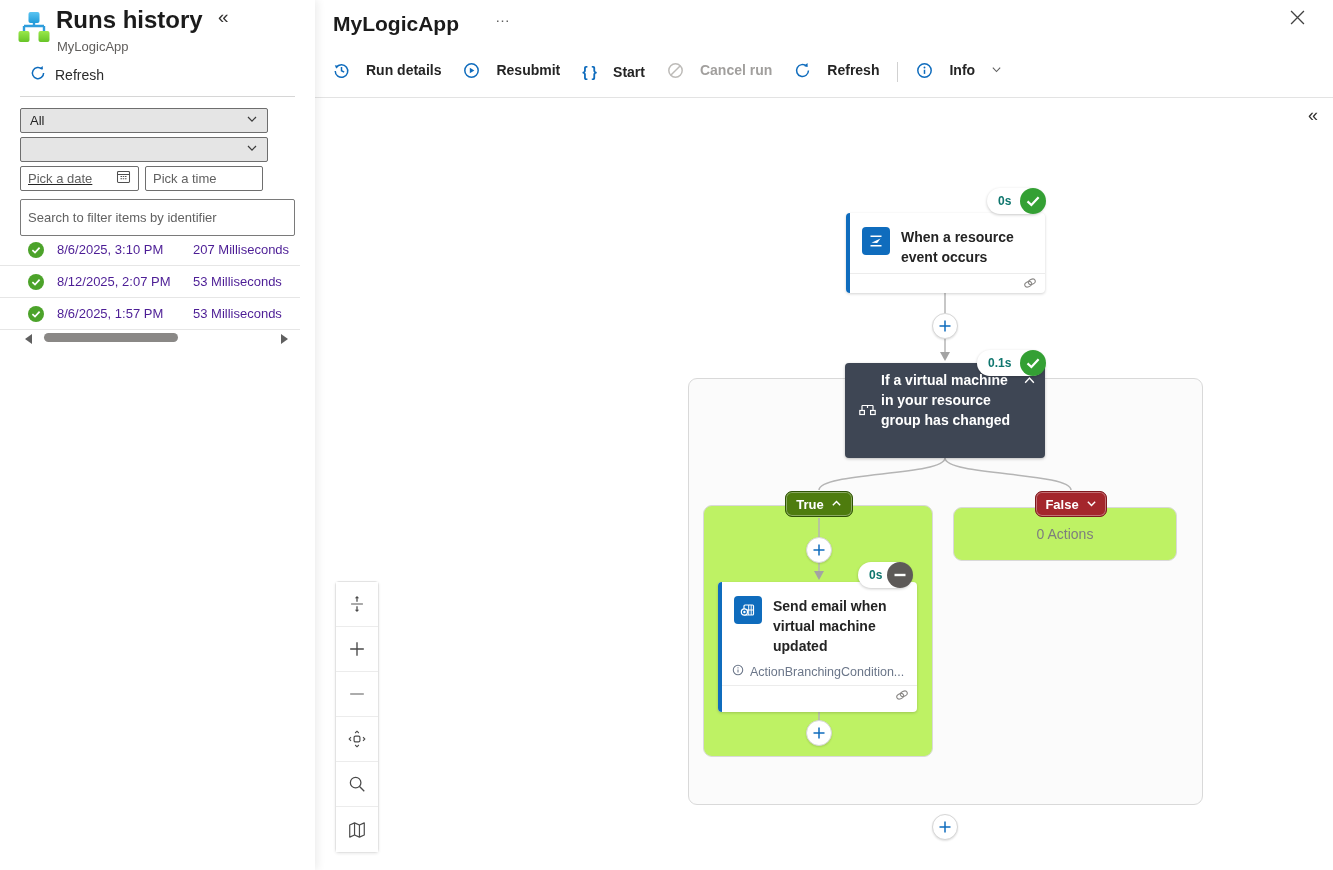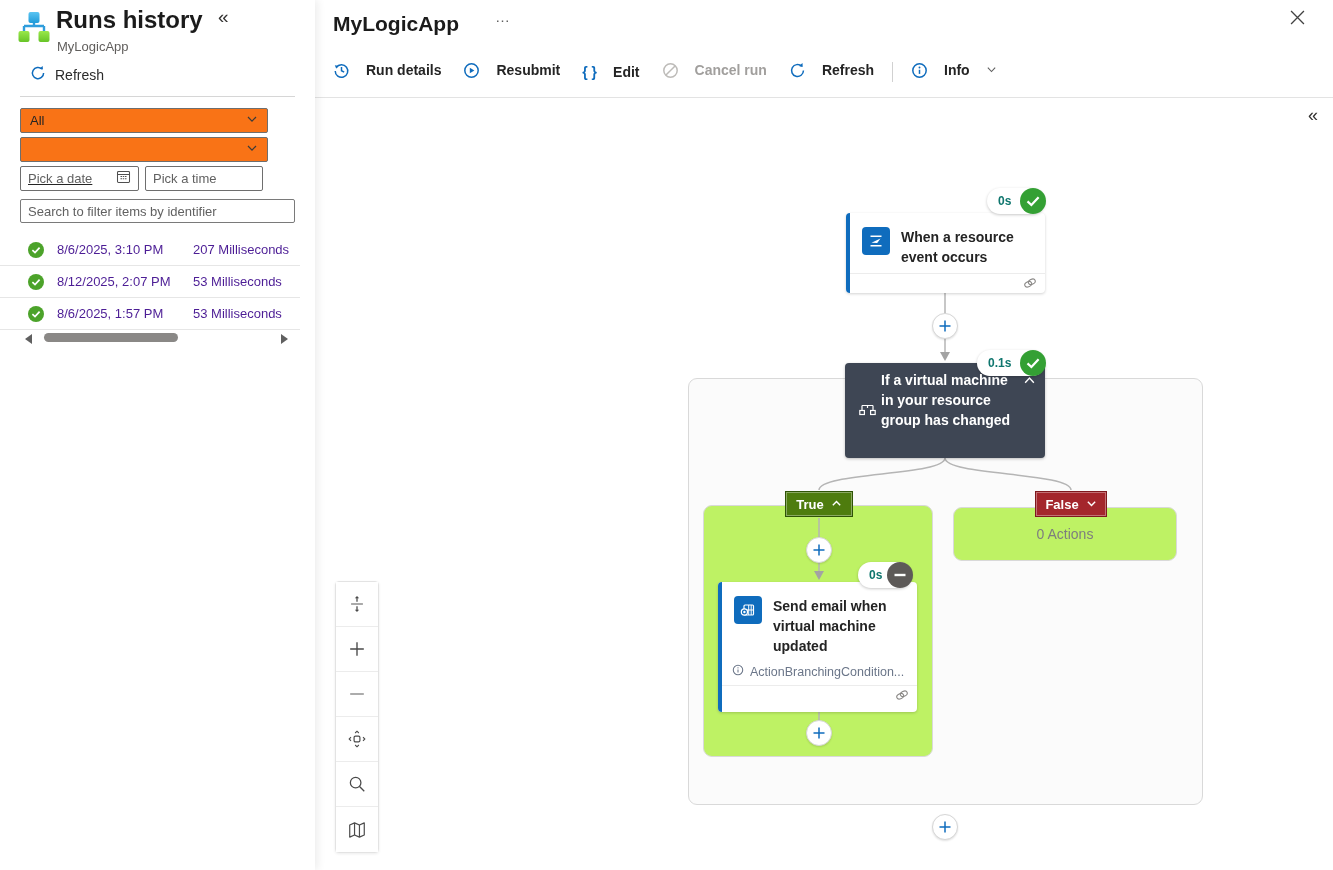--- a/index.html
+++ b/index.html
@@ -12,32 +12,32 @@
     background:#fff; box-shadow:3px 0 8px rgba(0,0,0,.07); z-index:10; }
   .lp-icon { position:absolute; left:16px; top:10px; }
   .lp-title { position:absolute; left:56px; top:6px; font-size:24px; font-weight:700; color:#1b1b1b; }
   .lp-collapse { position:absolute; left:218px; top:6px; font-size:19px; color:#323130; }
   .lp-subtitle { position:absolute; left:57px; top:39px; font-size:13px; color:#605e5c; }
   .lp-refresh { position:absolute; left:30px; top:65px; display:flex; align-items:center; gap:9px;
     font-size:14px; color:#2b2b2b; }
   .lp-divider { position:absolute; left:20px; right:20px; top:96px; height:1px; background:#d6d6d6; }
 
   .dropdown { position:absolute; left:20px; width:248px; height:25px; border:1px solid #6e6e6e;
-    border-radius:2px; background:#f97316; display:flex; align-items:center; justify-content:space-between;
+    border-radius:2px; background:#e5e5e5; display:flex; align-items:center; justify-content:space-between;
     padding:8px 9px; font-size:13px; color:#242424; }
   .dd1 { top:108px; } .dd2 { top:137px; }
 
   .field { position:absolute; height:25px; border:1px solid #6e6e6e; border-radius:2px; background:#fff;
     display:flex; align-items:center; padding:0 7px; }
   .field input { border:none; outline:none; width:100%; font-size:13px; color:#242424;
     font-family:"Liberation Sans", sans-serif; background:transparent; }
   .field input::placeholder { color:#616161; opacity:1; }
   .f-date { left:20px; top:166px; width:119px;text-decoration:underline; }
   .f-time { left:145px; top:166px; width:118px; }
-  .f-search { left:20px; top:199px; width:275px; height:24px; border-color:#7a7a7a; }
+  .f-search { left:20px; top:199px; width:275px; height:37px; border-color:#7a7a7a; }
 
   .runs-table { position:absolute; left:0; top:234px; width:300px; }
   .t-head { height:29px; display:grid; grid-template-columns:57px 136px 1fr; align-items:center;
     font-size:13px; font-weight:700; color:#242424; border-bottom:1px solid #e6e6e6; }
   .t-row { height:32px; display:grid; grid-template-columns:57px 136px 1fr; align-items:center;
     font-size:13px; color:#4c1d95; border-bottom:1px solid #e6e6e6; }
   .t-status { margin-left:28px; width:16px; height:16px; display:block; }
   .t-scroll { position:relative; height:16px; }
   .arr { position:absolute; top:4px; width:0; height:0; border-style:solid; }
   .arr-left { left:25px; border-width:5px 7px 5px 0; border-color:transparent #606060 transparent transparent; }
@@ -89,21 +89,21 @@
   .cond-chevron { position:absolute; right:9px; top:10px; }
 
   .badge { position:absolute; height:26px; background:#fff; border-radius:13px; z-index:5;
     box-shadow:0 1px 3px rgba(0,0,0,.22); display:flex; align-items:center;
     font-size:12px; font-weight:700; color:#0f766e; padding-left:11px; }
   .badge .bcirc { position:absolute; right:-1px; top:0; width:26px; height:26px; }
   .b-trigger { left:672px; top:90px; width:58px; }
   .b-cond { left:662px; top:252px; width:68px; }
   .b-action { left:543px; top:464px; width:54px; }
 
-  .branch-label { position:absolute; height:26px; border-radius:0; z-index:5; display:flex;
+  .branch-label { position:absolute; height:26px; border-radius:7px; z-index:5; display:flex;
     align-items:center; justify-content:center; gap:7px; color:#fff; font-size:13px; font-weight:700;
     box-shadow:inset 0 0 0 1px rgba(255,255,255,.35); }
   .lbl-true { left:470px; top:393px; width:68px; background:#4e7c0e; border:1px solid #2f5306; }
   .lbl-false { left:720px; top:393px; width:72px; background:#a4262c; border:1px solid #7e181d; }
 
   .plus-btn { position:absolute; width:26px; height:26px; border-radius:50%; background:#fff;
     border:1px solid #d6d6d6; box-shadow:0 1px 2px rgba(0,0,0,.12); z-index:5;
     display:flex; align-items:center; justify-content:center; }
 
   .zoom-bar { position:absolute; left:20px; top:483px; width:44px; background:#fff;
@@ -245,21 +245,21 @@
         <span data-interactable="false">
           <svg width="17" height="17" viewBox="0 0 16 16">
             <circle cx="8" cy="8" r="6.3" fill="none" stroke="#0f6cbd" stroke-width="1.4"></circle>
             <path d="M6.4 5.3 L10.7 8 L6.4 10.7 Z" fill="#0f6cbd"></path>
           </svg>
         </span>
         <span data-interactable="false">Resubmit</span>
       </div>
       <div class="tb-btn" data-interactable="true">
         <span class="braces" data-interactable="false">{ }</span>
-        <span data-interactable="false">Edit</span>
+        <span data-interactable="false">Start</span>
       </div>
       <div class="tb-btn disabled" data-interactable="false">
         <span data-interactable="false">
           <svg width="17" height="17" viewBox="0 0 16 16">
             <circle cx="8" cy="8" r="6.3" fill="none" stroke="#bdbbb8" stroke-width="1.4"></circle>
             <path d="M3.7 12.3 L12.3 3.7" stroke="#bdbbb8" stroke-width="1.4"></path>
           </svg>
         </span>
         <span data-interactable="false">Cancel run</span>
       </div>

